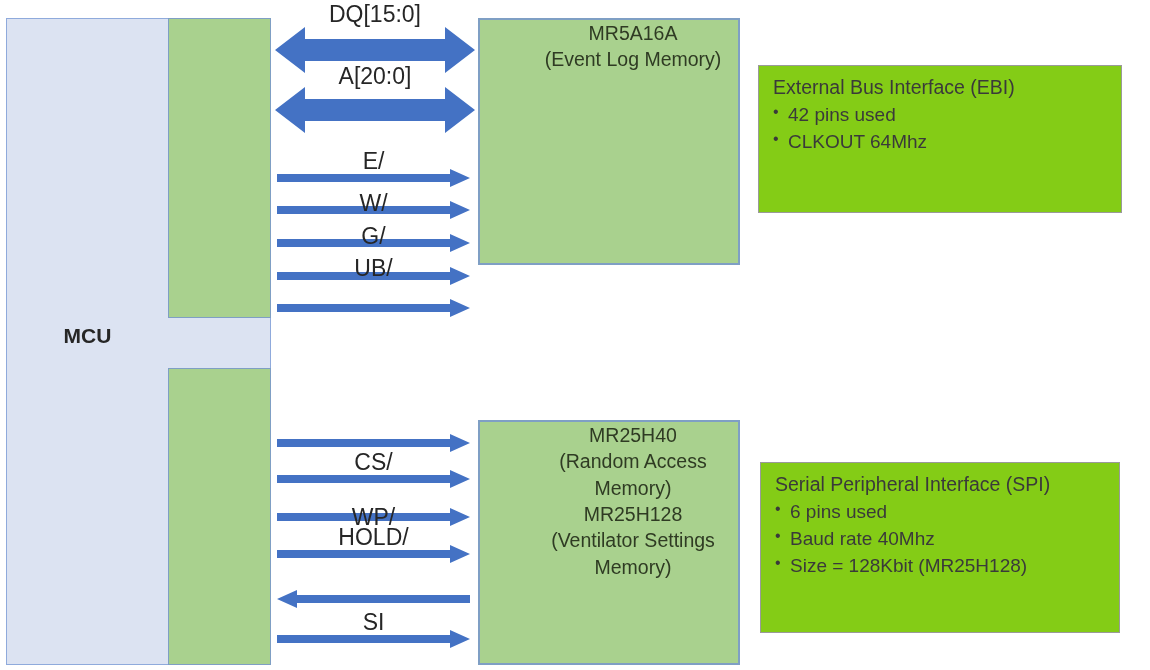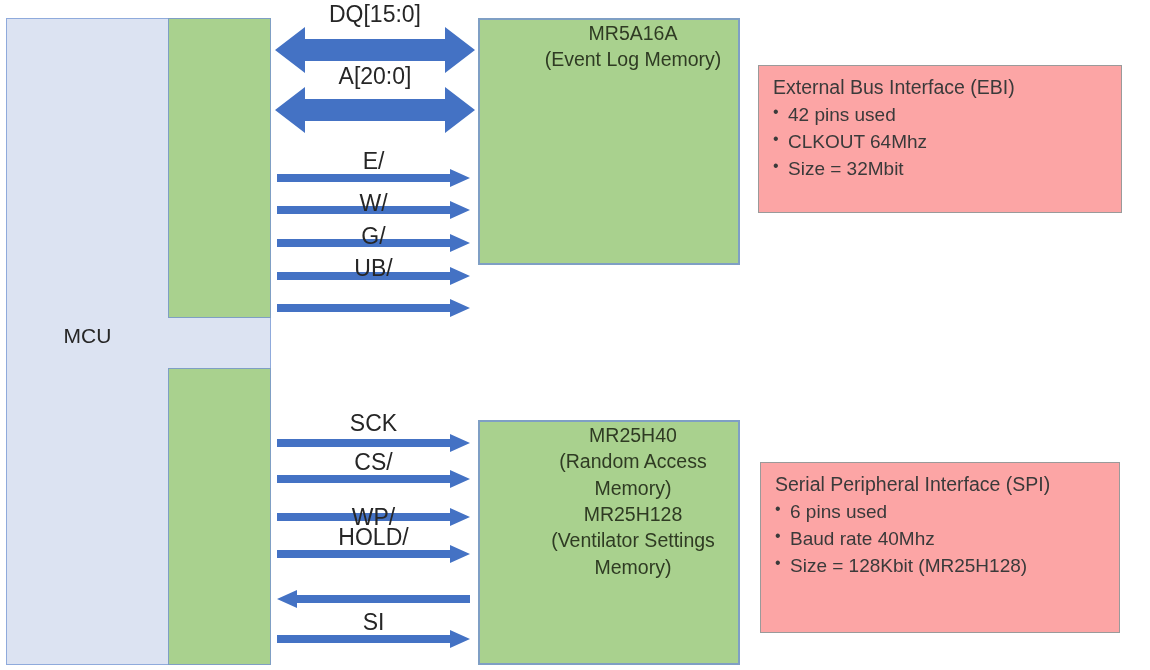--- a/index.html
+++ b/index.html
@@ -17,31 +17,31 @@
     background:#DCE3F2;border:1.5px solid #8FAADC;
   }
   .green-box{
     background:#A9D18E;border:1.5px solid #7F9FC4;
   }
   .mem-box{
     background:#A9D18E;border:2px solid #7F9FC4;
     display:flex;align-items:flex-start;justify-content:center;text-align:center;padding-left:48px;
   }
   .info-box{
-    background:#fca5a5;border:1.2px solid #9a9a9a;
+    background:#84cc16;border:1.2px solid #9a9a9a;
     box-sizing:border-box;
   }
 
   .center-txt{
     position:absolute;display:flex;align-items:center;justify-content:center;
     text-align:center;line-height:1.22;
   }
 
   
-  .mcu-label{font-size:21px;color:#262626;}
+  .mcu-label{font-size:21px;color:#262626;font-weight:bold;}
   .ebi-label{font-size:19px;color:#2f3b23;line-height:1.45;}
   .mem-label{font-size:19.5px;color:#2f3b23;line-height:1.35;}
   .sig-label{
     position:absolute;font-size:23px;color:#262626;
     text-align:center;white-space:nowrap;
   }
 
   .info-title{font-size:19.5px;color:#3a3a3a;margin:0 0 3px 0;white-space:nowrap;}
   .info-list{list-style:none;margin:0;padding:0;}
   .info-list li{
@@ -134,21 +134,20 @@
     <svg width="193" height="18" viewBox="0 0 193 18">
       <polygon points="0,5 173,5 173,0 193,9 173,18 173,13 0,13" fill="#4472C4"></polygon>
     </svg>
   </div>
 
   <div class="arrow-wrap" style="left:277px;top:434px;width:193px;height:18px;">
     <svg width="193" height="18" viewBox="0 0 193 18">
       <polygon points="0,5 173,5 173,0 193,9 173,18 173,13 0,13" fill="#4472C4"></polygon>
     </svg>
   </div>
-  <div class="sig-label" style="left:277px;top:410px;width:193px;">SCK</div>
 
   <div class="arrow-wrap" style="left:277px;top:470px;width:193px;height:18px;">
     <svg width="193" height="18" viewBox="0 0 193 18">
       <polygon points="0,5 173,5 173,0 193,9 173,18 173,13 0,13" fill="#4472C4"></polygon>
     </svg>
   </div>
   <div class="sig-label" style="left:277px;top:449px;width:193px;">CS/</div>
 
   <div class="arrow-wrap" style="left:277px;top:508px;width:193px;height:18px;">
     <svg width="193" height="18" viewBox="0 0 193 18">
@@ -176,21 +175,20 @@
     </svg>
   </div>
   <div class="sig-label" style="left:277px;top:609px;width:193px;">SI</div>
 
   <div class="blk info-box" style="left:758px;top:65px;width:364px;height:148px;">
     <div class="info-inner">
       <div class="info-title">External Bus Interface (EBI)</div>
       <ul class="info-list">
         <li>42 pins used</li>
         <li>CLKOUT 64Mhz</li>
-        <li>Size = 32Mbit</li>
       </ul>
     </div>
   </div>
 
   <div class="blk info-box" style="left:760px;top:462px;width:360px;height:171px;">
     <div class="info-inner">
       <div class="info-title">Serial Peripheral Interface (SPI)</div>
       <ul class="info-list">
         <li>6 pins used</li>
         <li>Baud rate 40Mhz</li>

